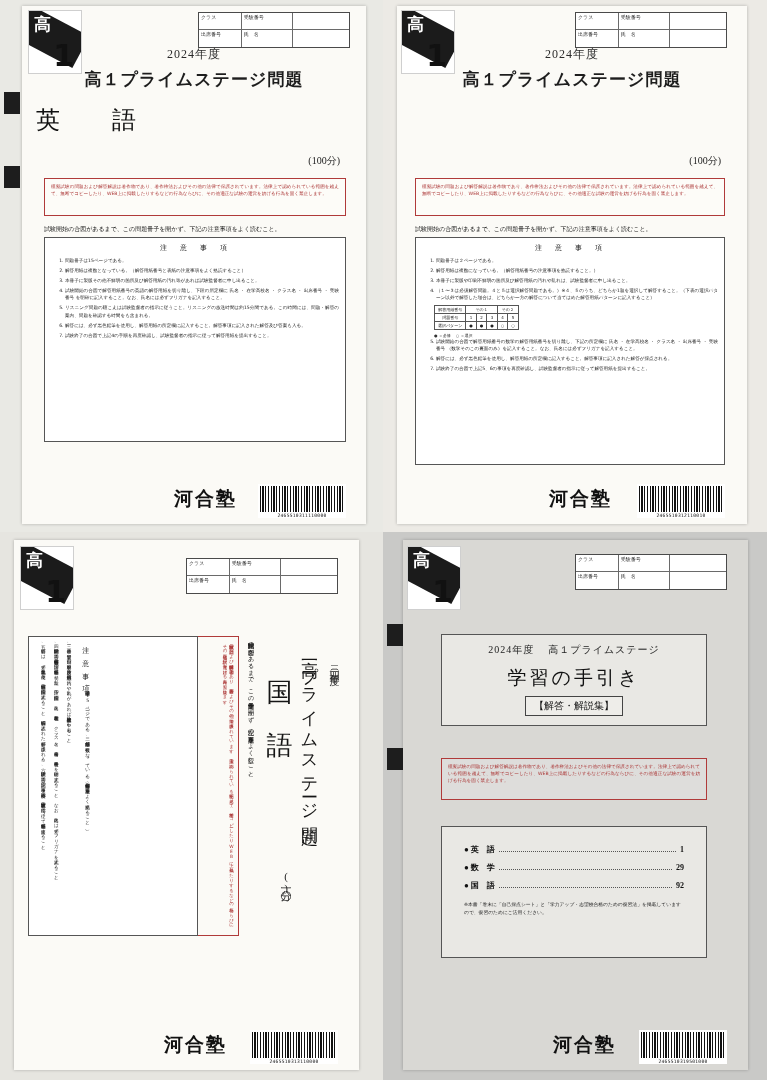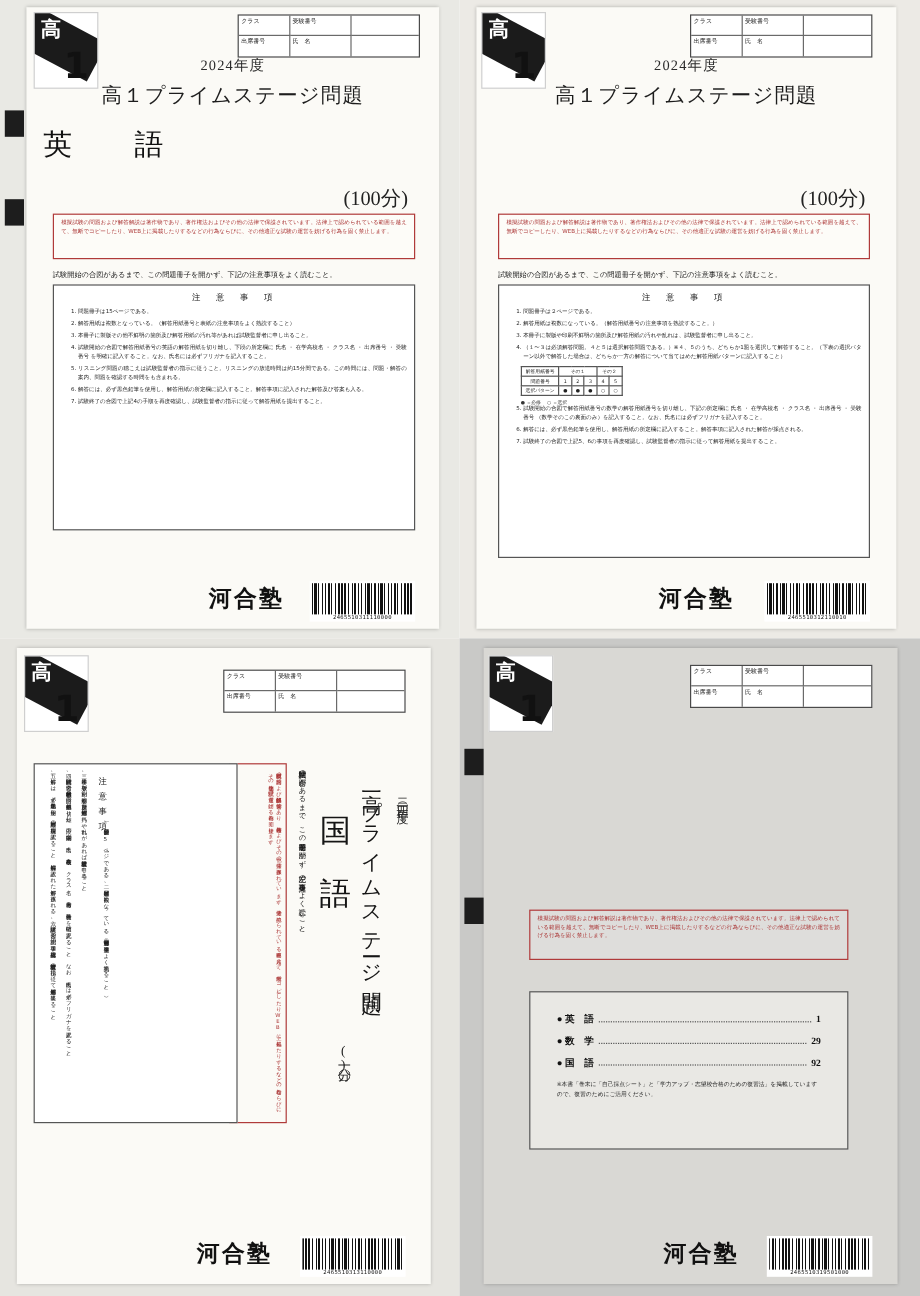--- a/index.html
+++ b/index.html
@@ -116,34 +116,35 @@
     color: #2a2a2a;
     letter-spacing: 1px;
   }
   .maintitle {
     position: absolute;
     width: 100%;
     text-align: center;
     font-size: 17px;
     color: #1d1d1d;
     letter-spacing: 1px;
+    font-weight: bold;
   }
   .subject {
     position: absolute;
     width: 100%;
     text-align: left;
     font-size: 24px;
     letter-spacing: 14px;
     color: #111;
     text-indent: 14px;
   }
   .minutes {
     position: absolute;
     right: 26px;
-    font-size: 17px;
+    font-size: 10px;
     color: #222;
   }
 
   
   .noticebox {
     position: absolute;
     border: 1px solid #b03a3a;
     color: #a33;
     font-size: 4.6px;
     line-height: 1.55;
@@ -549,20 +550,29 @@
 
       <div class="idtable" style="left:172px; top:14px; width:150px;">
         <div>クラス</div>
         <div>受験番号</div>
         <div></div>
         <div>出席番号</div>
         <div>氏　名</div>
         <div></div>
       </div>
 
+      <div class="ansbox" style="left:38px; top:94px; width:266px; height:92px;">
+        <div class="a-year">
+          <span>2024年度</span>
+          &nbsp;&nbsp;
+          <span>高１プライムステージ</span>
+        </div>
+        <div class="a-title">学習の手引き</div>
+        <div class="a-sub">【解答・解説集】</div>
+      </div>
 
       <div class="noticebox" style="left:38px; top:218px; width:266px; height:42px; background:#dedddb;">模擬試験の問題および解答解説は著作物であり、著作権法およびその他の法律で保護されています。法律上で認められている範囲を越えて、無断でコピーしたり、WEB上に掲載したりするなどの行為ならびに、その他適正な試験の運営を妨げる行為を固く禁止します。</div>
 
       <div class="toc" style="left:38px; top:286px; width:266px; height:132px;">
         <div class="toc-row">
           <span>● 英　語</span>
           <span class="dot"></span>
           <span>1</span>
         </div>
         <div class="toc-row">

